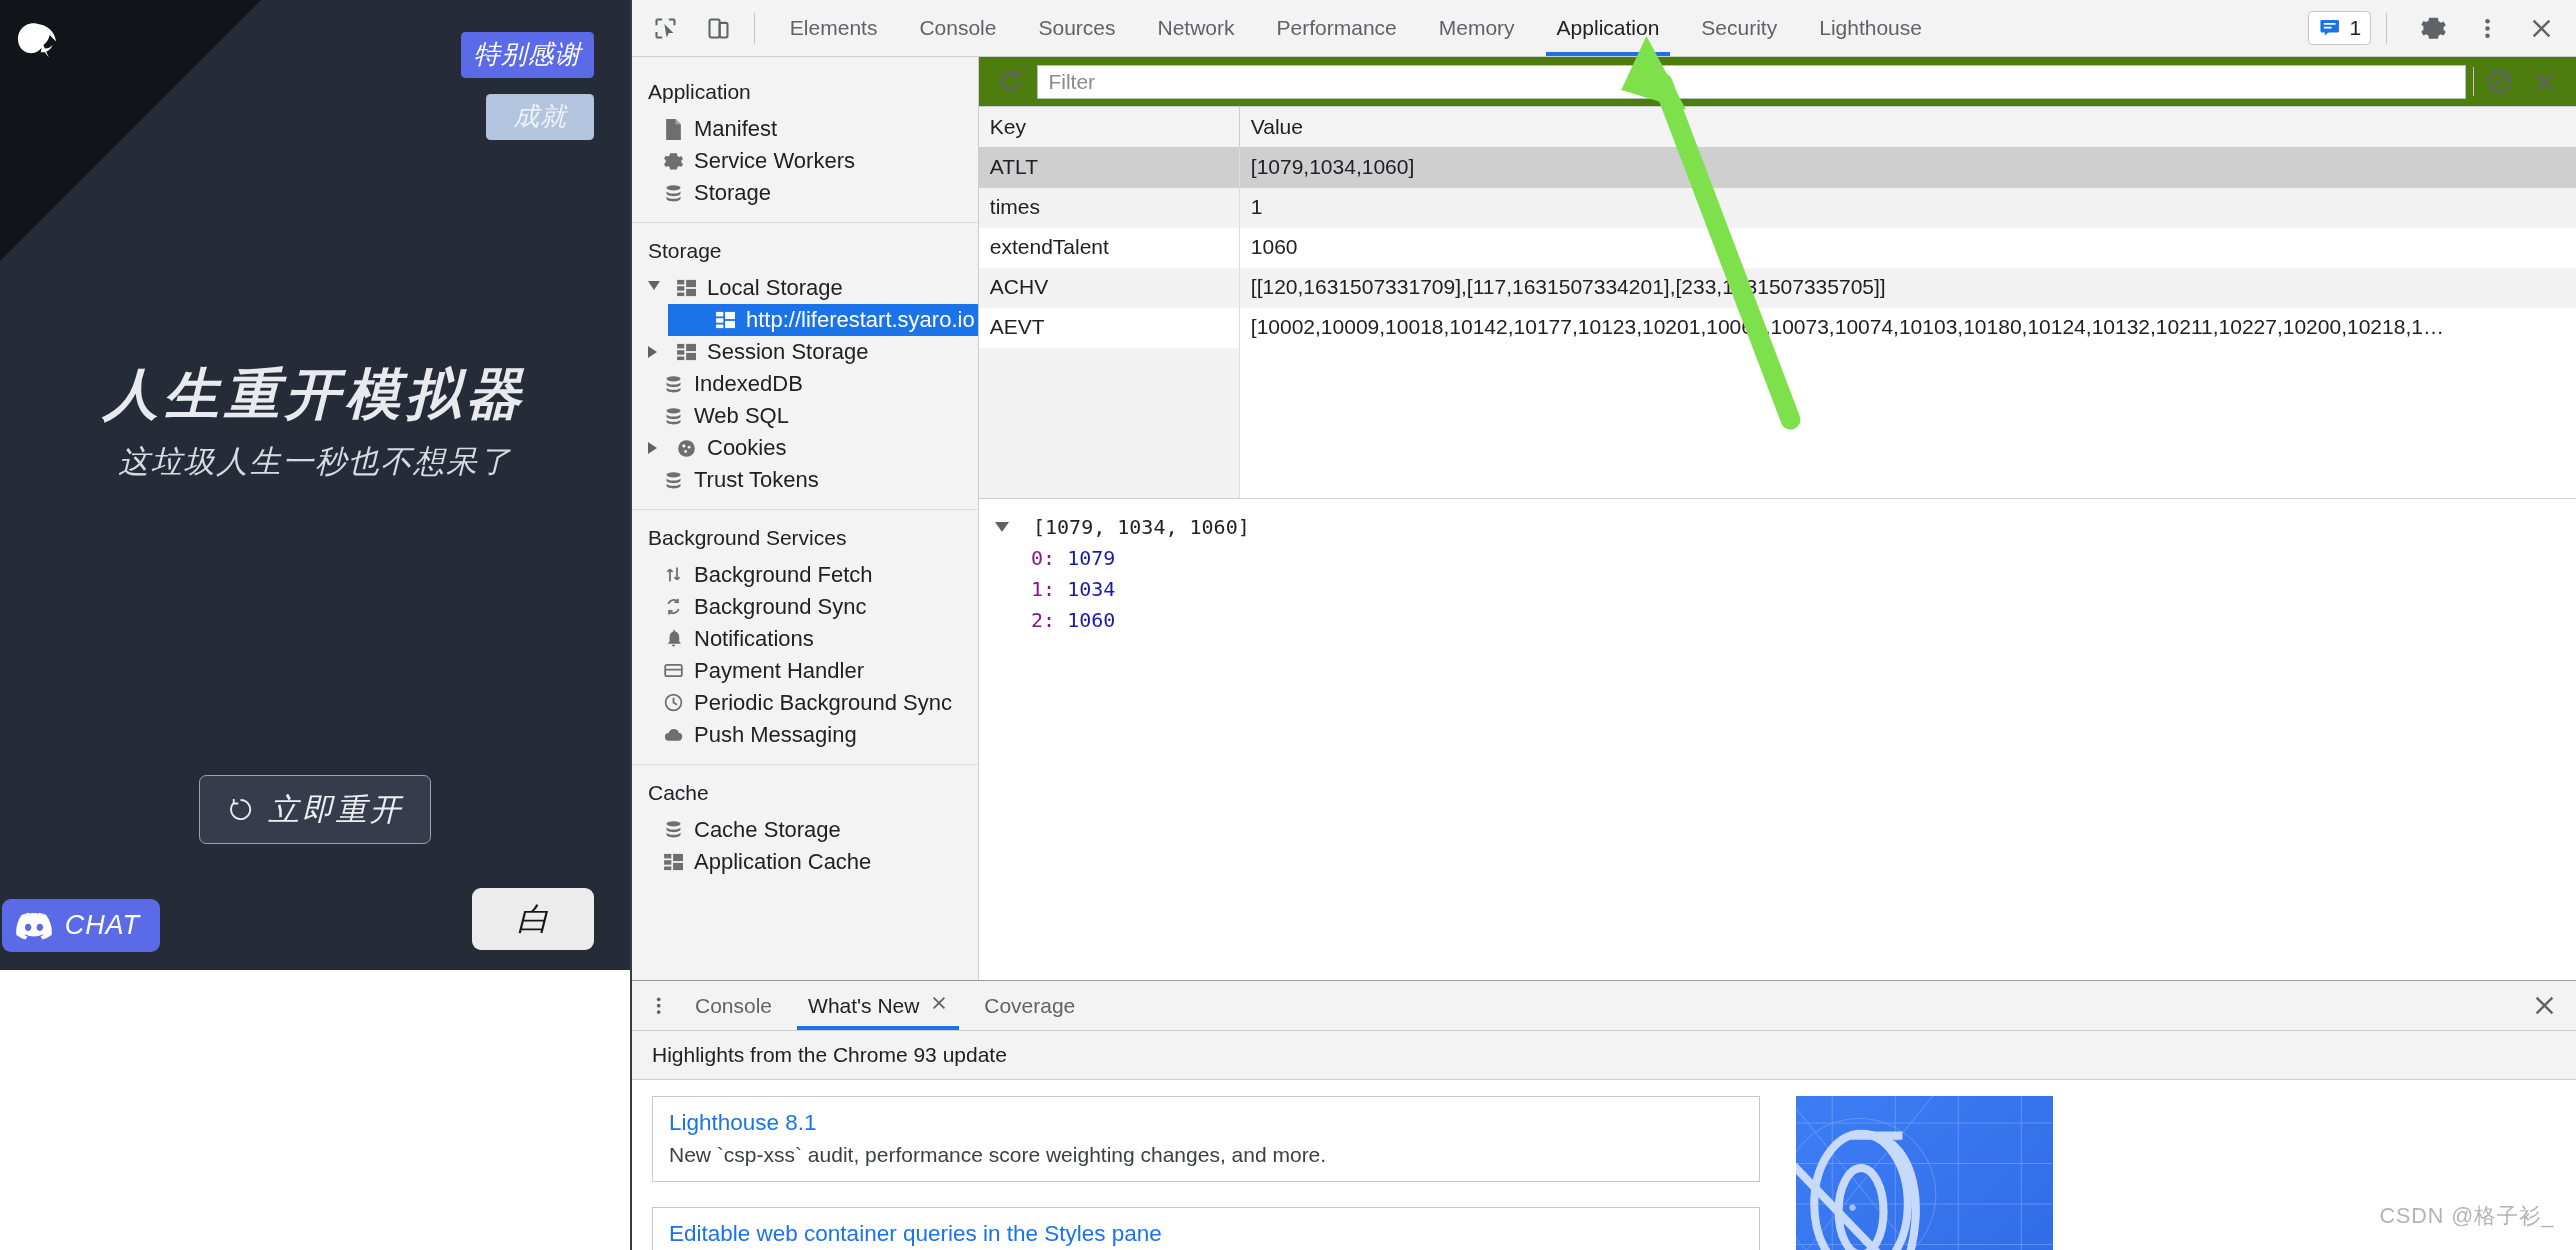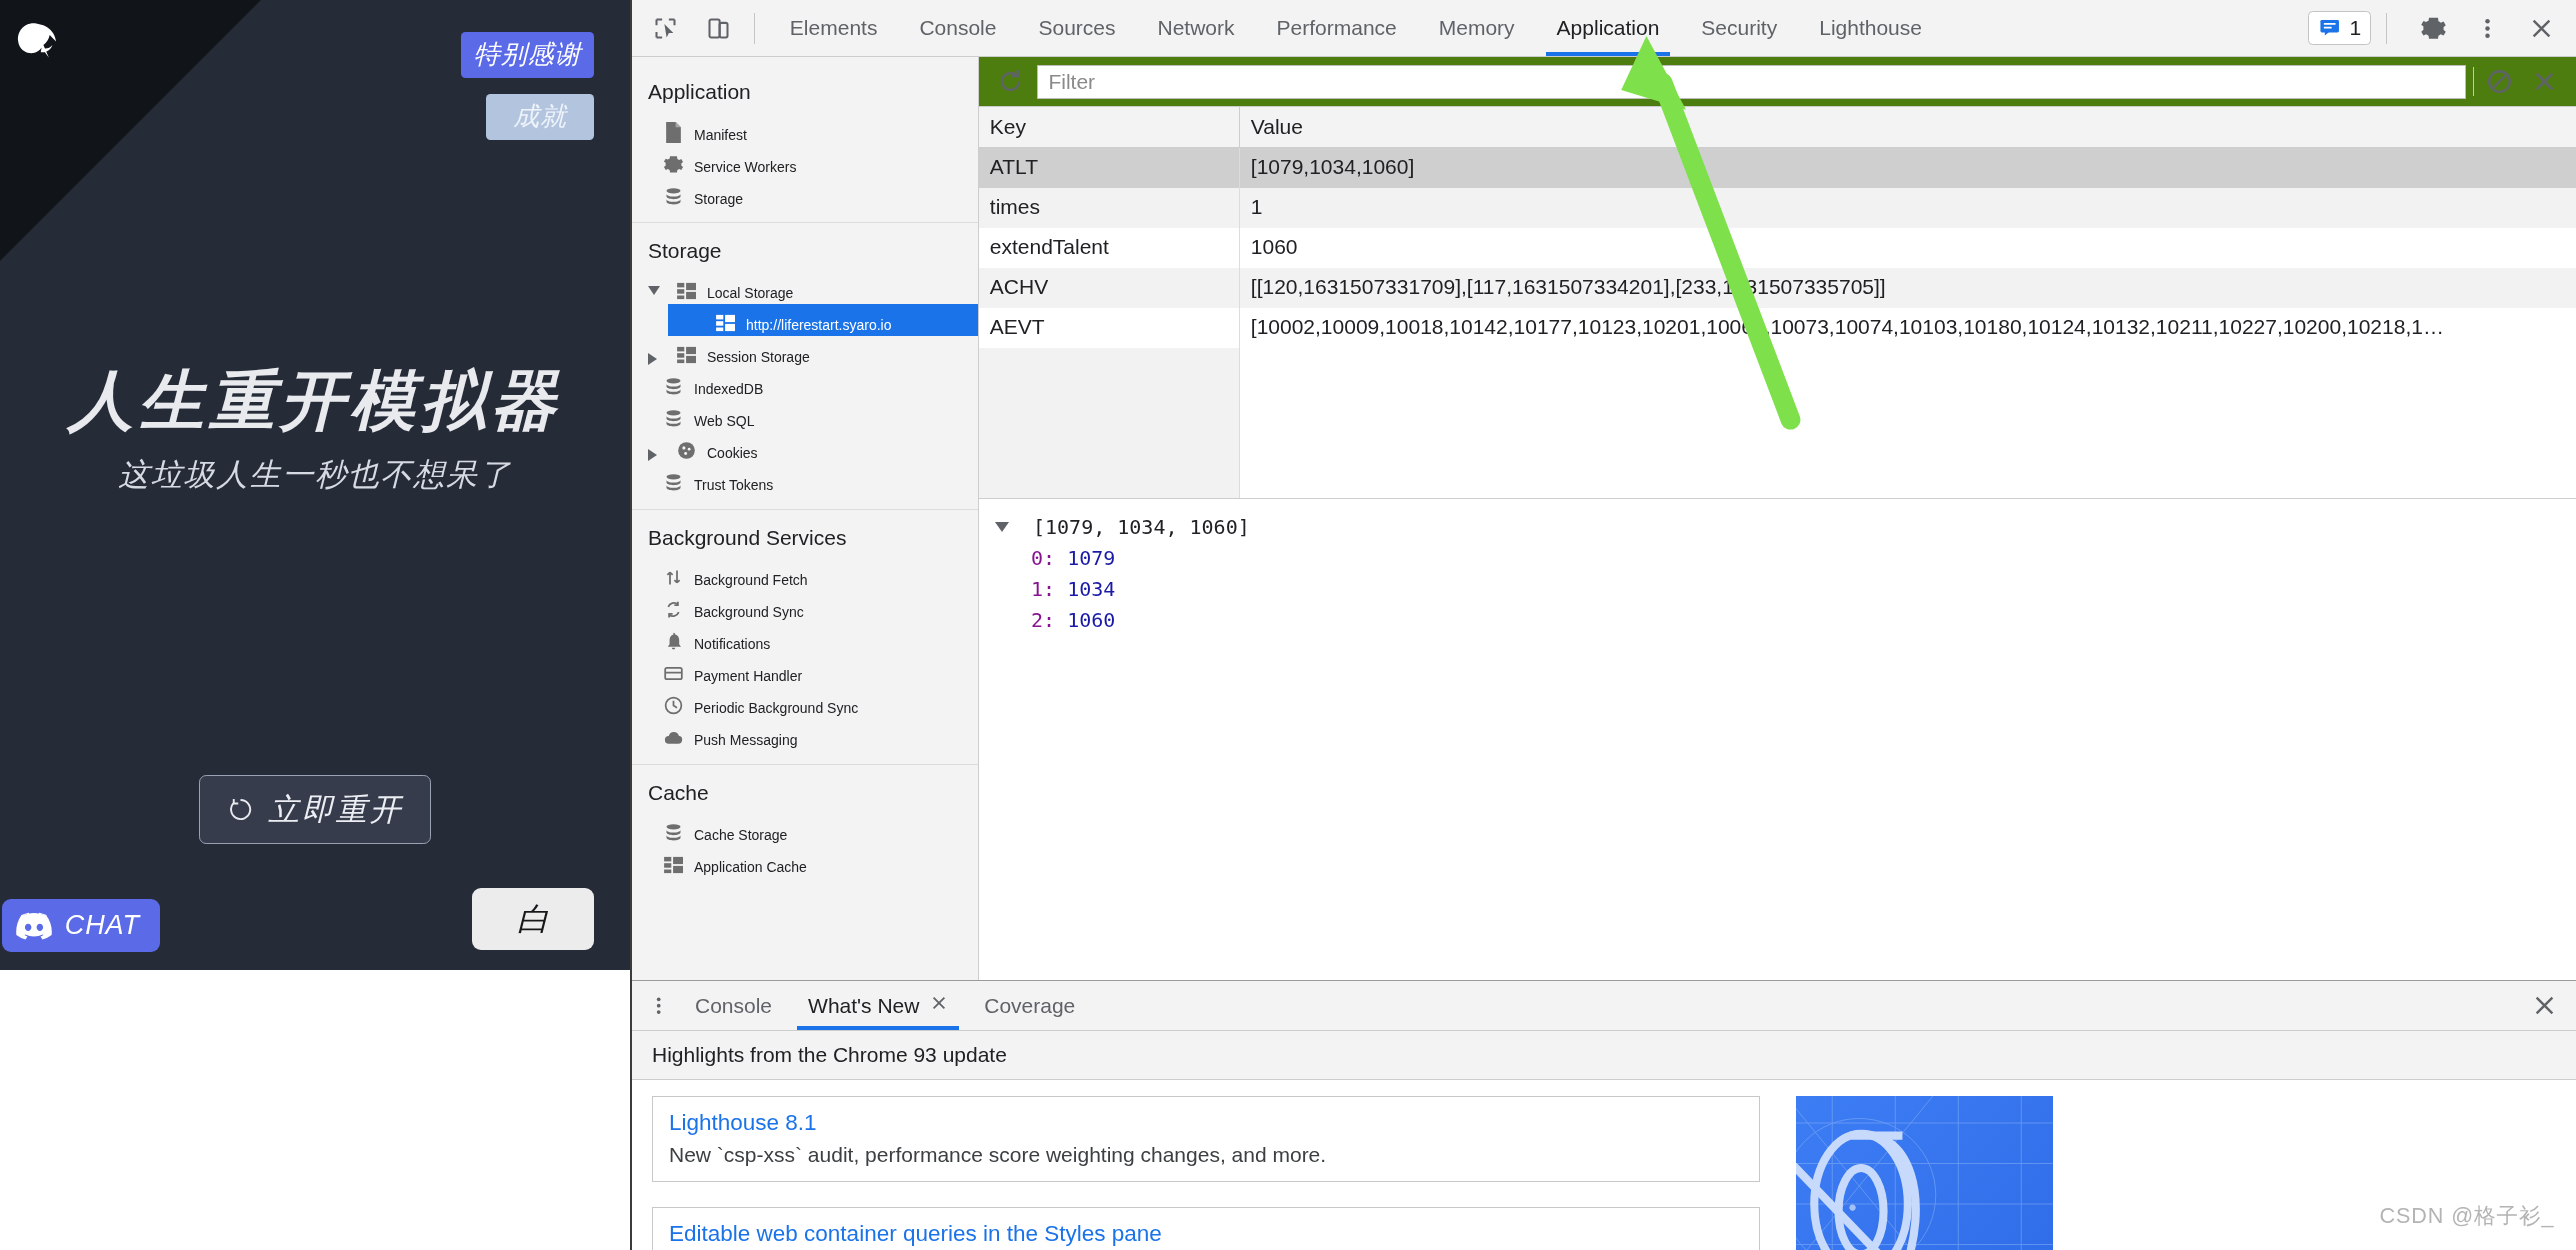--- a/index.html
+++ b/index.html
@@ -40,21 +40,21 @@
   .btn-achv {
     background:#b3c5de; color:#eef3fa;
     font-size:26px; padding:5.4px 27px; border-radius:4.5px;
     letter-spacing:0.9px; line-height:1.35;
   }
   .game-center {
     position:absolute; left:0; right:0; top:360px;
     text-align:center;
   }
   .game-title {
-    color:#e8eaee; font-size:65px; font-weight:bold;
+    color:#e8eaee; font-size:55px; font-weight:bold;
     letter-spacing:5.4px; line-height:1.25;
   }
   .game-sub {
     color:#d6dae2; font-size:31px; margin-top:12.6px; letter-spacing:1.8px;
   }
   .restart-wrap { position:absolute; left:0; right:0; top:775px; text-align:center; }
   .restart-btn {
     display:inline-flex; align-items:center; gap:14.4px;
     border:1.8px solid #9aa3b4; border-radius:7.2px;
     color:#eceef3; font-size:31px; letter-spacing:2.7px;
@@ -126,22 +126,22 @@
     border-right:0.9px solid #cdcdcd;
     overflow:hidden;
     padding-top:7.2px;
   }
   .sb-group { padding:9px 0 12.6px 0; border-bottom:0.9px solid #dcdcdc; }
   .sb-group:last-child { border-bottom:none; }
   .sb-head {
     padding:7.2px 0 9px 16px; font-size:21px; color:#202124;
   }
   .sb-item {
-    display:flex; align-items:flex-end; gap:10px;
-    padding:2.7px 0 2.7px 31px; font-size:14px; color:#202124;
+    display:flex; align-items:center; gap:10px;
+    padding:2.7px 0 2.7px 31px; font-size:22px; color:#202124;
     height:32px;
   }
   .sb-item.indent { padding-left:16px; }
   .sb-item.child { padding-left:47px; }
   .sb-item.selected { background:#1a73e8; color:#ffffff;margin-left:36px; }
   .sb-ico { width:21px; height:21px; flex:0 0 21px; display:flex; align-items:center; justify-content:center; }
   .tri { width:0;height:0;border-left:9px solid #5f6368;border-top:6.3px solid transparent;border-bottom:6.3px solid transparent; }
   .tri.down { border-left:6.3px solid transparent;border-right:6.3px solid transparent;border-top:9px solid #5f6368; }
   .tri-slot { width:18px; flex:0 0 18px; display:flex; align-items:center; }
 

